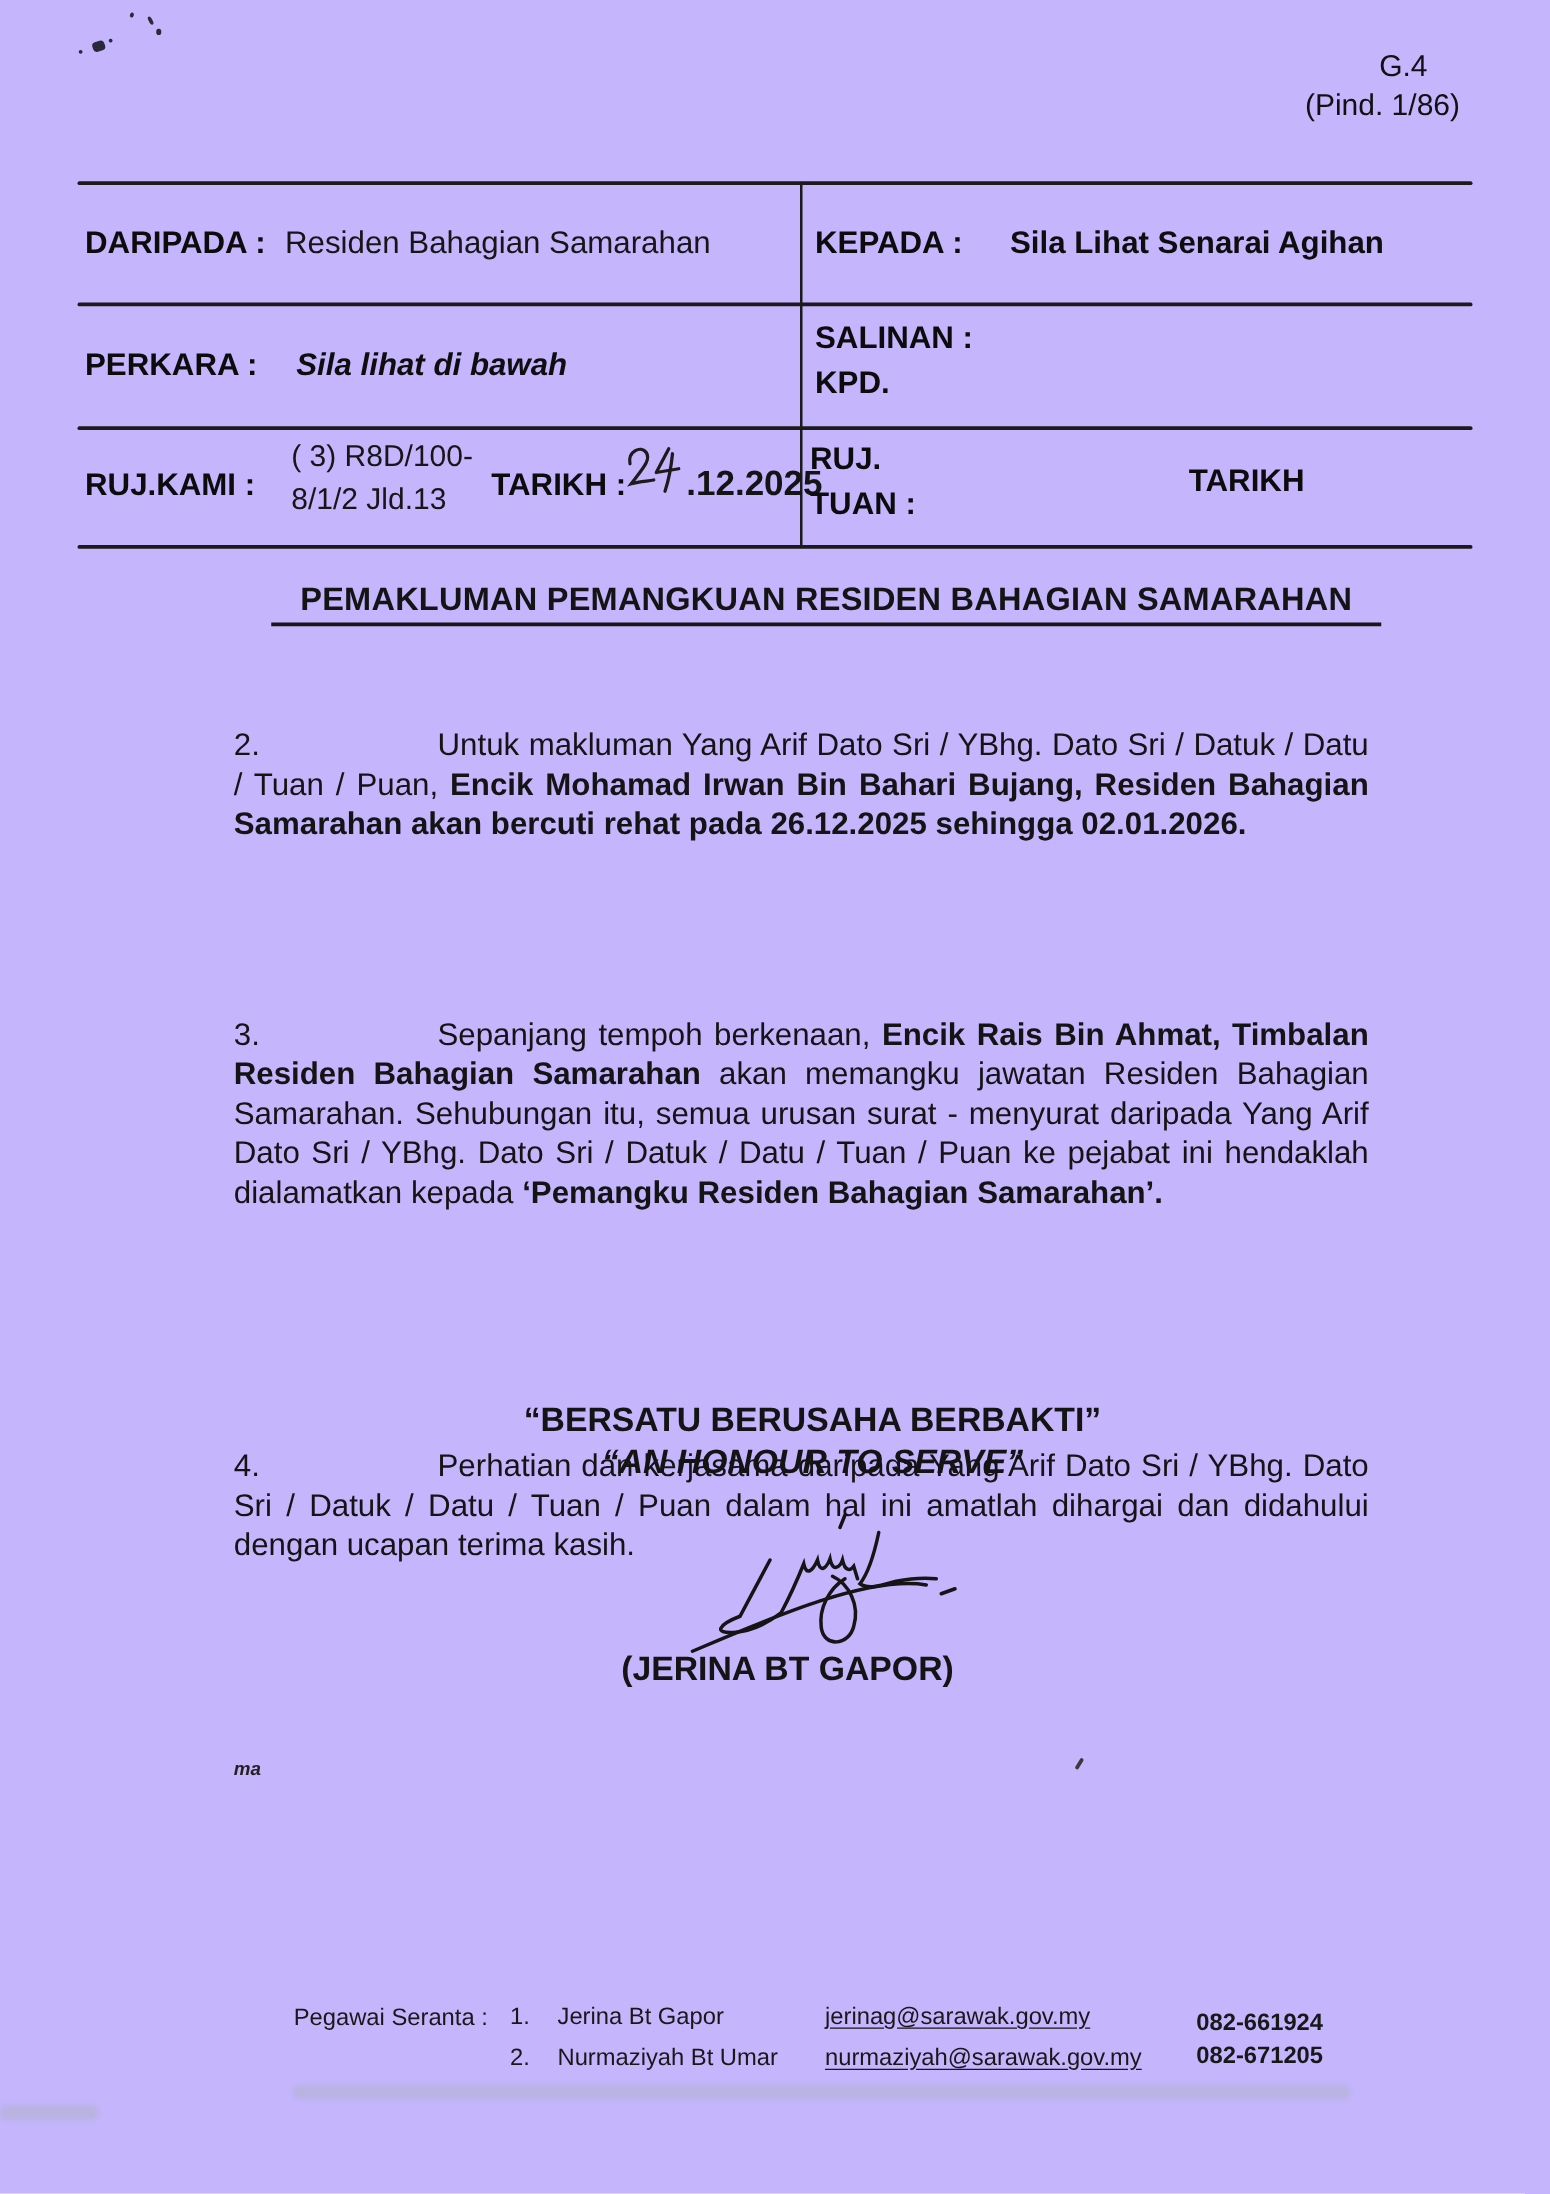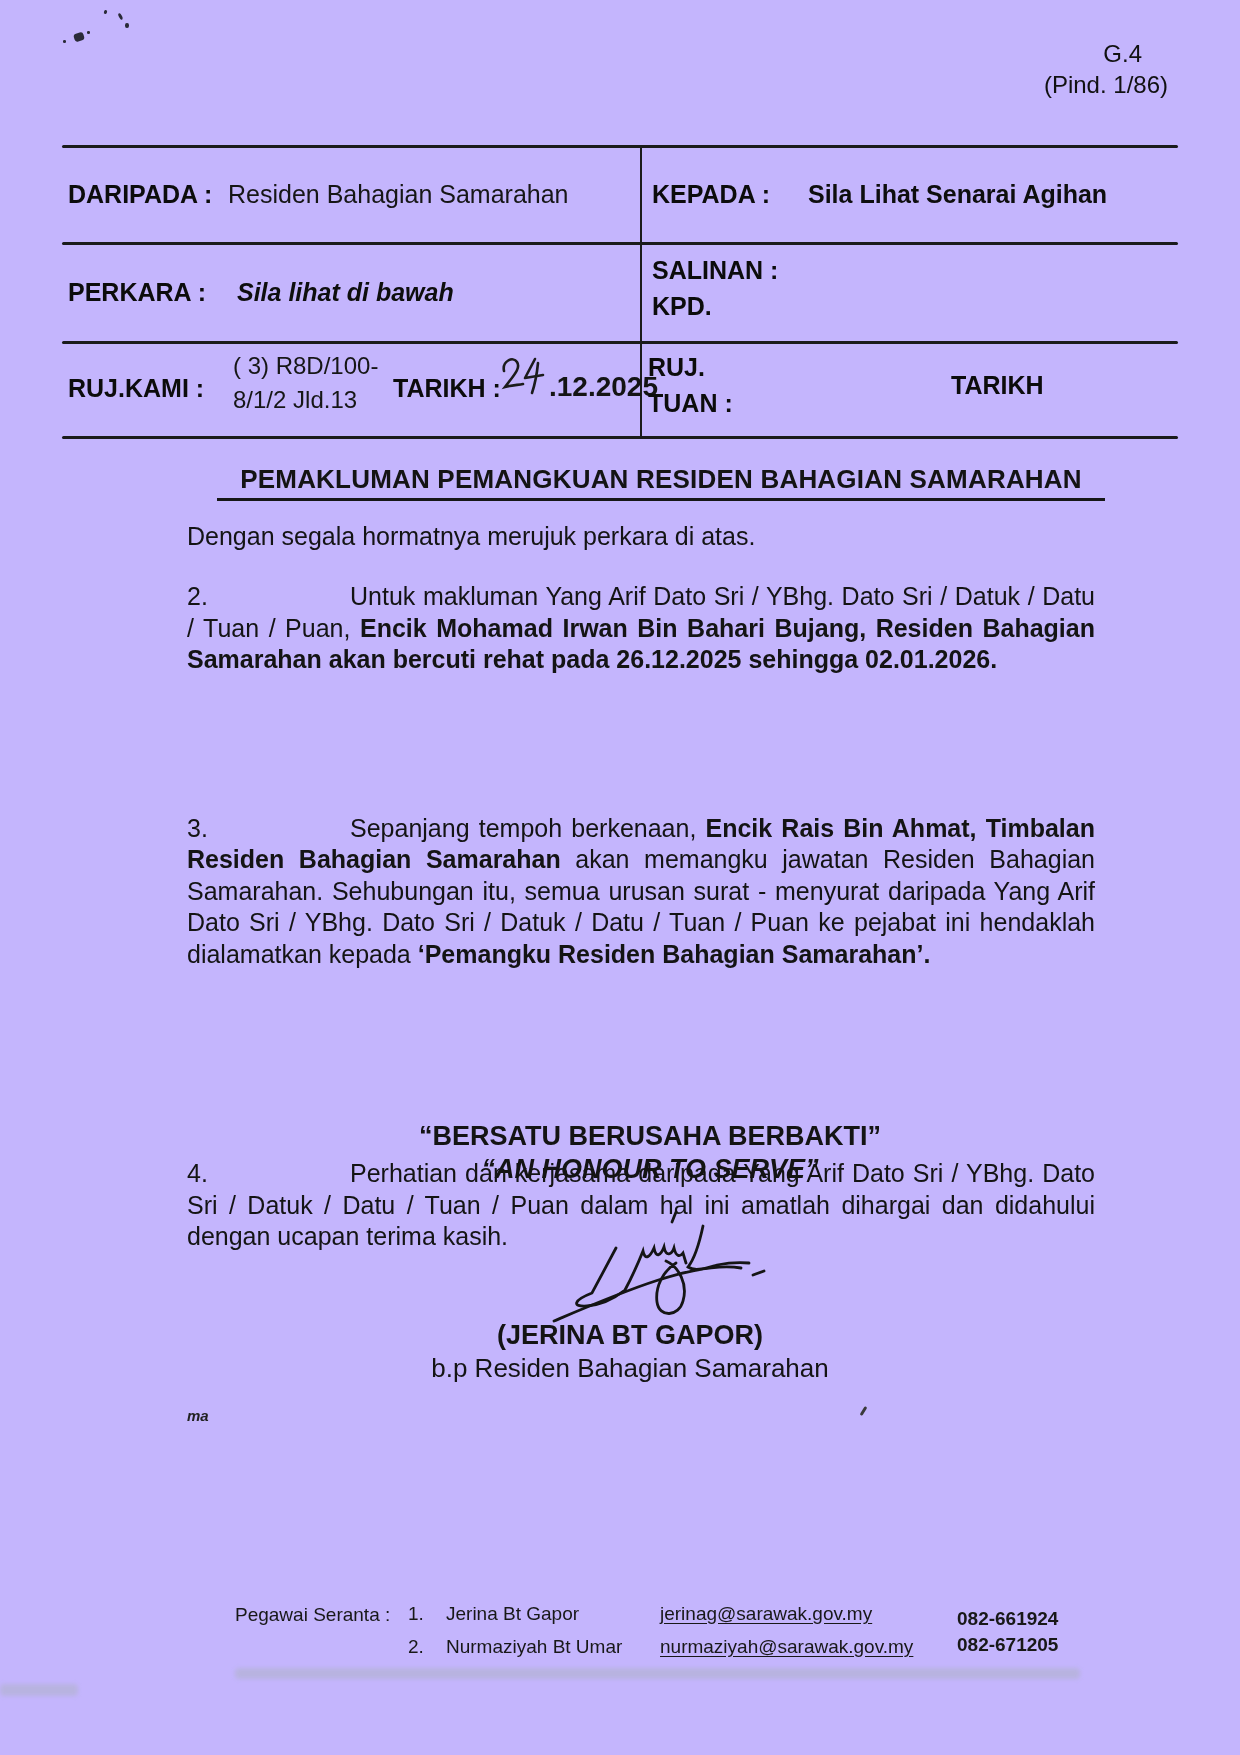--- a/index.html
+++ b/index.html
@@ -119,21 +119,20 @@
   <div class="printed-date">.12.2025</div>
 
   <div class="cell-text lbl" style="left:648px;top:353px;">RUJ.</div>
   <div class="cell-text lbl" style="left:648px;top:389px;">TUAN :</div>
   <div class="cell-text lbl" style="left:951px;top:371px;">TARIKH</div>
 
   <div class="subject-head">
     <span>PEMAKLUMAN PEMANGKUAN RESIDEN BAHAGIAN SAMARAHAN</span>
   </div>
 
-  <div class="bodyblock single opening">Dengan segala hormatnya merujuk perkara di atas.</div>
 
   <div class="bodyblock numpara para2">
     <span class="pnum">2.</span><span><span>Untuk makluman Yang Arif Dato Sri / YBhg. Dato Sri / Datuk / Datu / Tuan / Puan, </span><span style="font-weight: 700;">Encik Mohamad Irwan Bin Bahari Bujang, Residen Bahagian Samarahan akan bercuti rehat pada 26.12.2025 sehingga 02.01.2026.</span></span>
   </div>
 
   <div class="bodyblock numpara para3">
     <span class="pnum">3.</span><span><span>Sepanjang tempoh berkenaan, </span><span style="font-weight: 700;">Encik Rais Bin Ahmat, Timbalan Residen Bahagian Samarahan</span><span> akan memangku jawatan Residen Bahagian Samarahan. Sehubungan itu, semua urusan surat - menyurat daripada Yang Arif Dato Sri / YBhg. Dato Sri / Datuk / Datu / Tuan / Puan ke pejabat ini hendaklah dialamatkan kepada </span><span style="font-weight: 700;">‘Pemangku Residen Bahagian Samarahan’.</span></span>
   </div>
 
   <div class="bodyblock numpara para4">
@@ -151,21 +150,20 @@
       <path d="M 131,7 L 127,17" stroke="#151515" stroke-width="2.8" stroke-linecap="round"></path>
       <path d="M 71,43 L 47,88 C 29,95 26,102 42,101 C 57,100 70,93 80,85 C 88,70 94,56 98,46 C 100,56 105,52 109,43 C 111,54 116,50 119,42 C 121,53 127,49 129,43 C 131,52 135,52 138,48 L 141,58" stroke="#151515" stroke-width="2.8" stroke-linecap="round" fill="none"></path>
       <path d="M 158,21 C 154,40 150,53 143,62 C 150,67 161,63 172,60 C 182,58 194,57 204,58" stroke="#151515" stroke-width="2.8" stroke-linecap="round" fill="none"></path>
       <path d="M 121,56 C 134,62 143,79 138,96 C 134,112 114,113 112,97 C 110,82 118,66 131,58" stroke="#151515" stroke-width="2.8" stroke-linecap="round" fill="none"></path>
       <path d="M 9,116 C 70,90 150,55 196,63" stroke="#151515" stroke-width="2.8" stroke-linecap="round" fill="none"></path>
       <path d="M 208,70 L 219,66" stroke="#151515" stroke-width="2.8" stroke-linecap="round"></path>
     </svg>
   </div>
 
   <div class="sig-name">(JERINA BT GAPOR)</div>
-  <div class="sig-title">b.p Residen Bahagian Samarahan</div>
 
   <div class="margin-note">ma</div>
   <div class="tick-mark" style="left:862px;top:1406px;"></div>
 
   <div class="footer">
     <span class="f-label">Pegawai Seranta :</span>
 
     <span class="f-num frow1">1.</span>
     <span class="f-name frow1">Jerina Bt Gapor</span>
     <span class="f-email frow1">jerinag@sarawak.gov.my</span>

